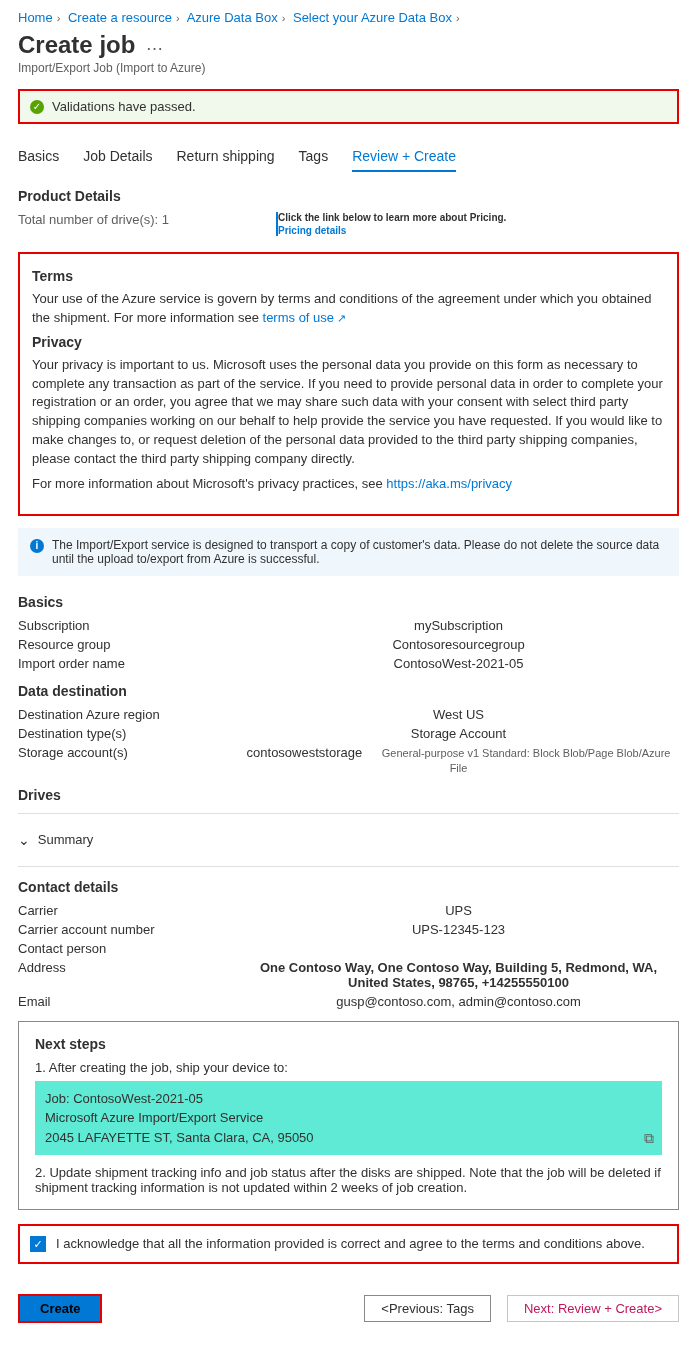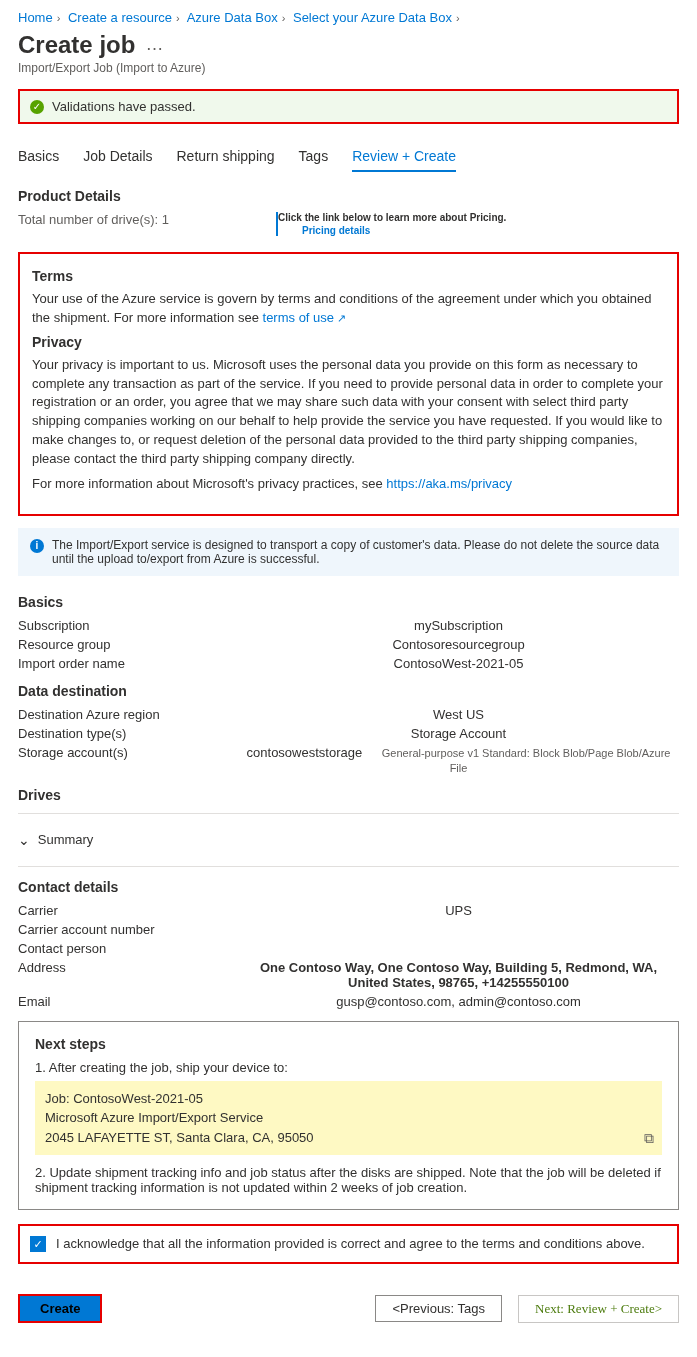--- a/index.html
+++ b/index.html
@@ -35,61 +35,61 @@
   .tab { font-size:14px; padding:4px 0 6px 0; color:#323130; cursor:pointer; }
   .tab.active { color:#0078d4; border-bottom:2px solid #0078d4; font-weight:400; }
   h2.section { font-size:14px; font-weight:600; margin:12px 0 8px 0; }
   .row { display:flex; margin:4px 0; }
   .row .label { width:220px; color:#323130; }
   .row .value { flex:1;text-align:center; }
   .pricing-block { display:flex; margin-bottom:16px; }
   .pricing-left { width:258px; color:#605e5c; }
   .pricing-right { border-left:2px solid #0078d4; padding-left:0; font-size:10px; }
   .pricing-right .bold { font-weight:700; margin-bottom:2px; }
-  .pricing-right .link { color:#0078d4; font-weight:700;margin-left:24px; }
+  .pricing-right .link { color:#0078d4; font-weight:700; }
   .red-box { border:2px solid #e60000; padding:10px 12px 14px 12px; margin-bottom:12px; }
   .red-box p { margin:6px 0; line-height:1.45; font-size:13px; }
   .red-box h3 { margin:4px 0 4px 0; font-size:14px; font-weight:600; }
   .ext-icon::after { content:" ↗"; font-size:11px; }
   .info-box {
     background:#eff6fc; padding:10px 12px; display:flex; gap:8px;
     font-size:12px; color:#323130; margin-bottom:18px;
   }
   .info-icon {
     width:14px; height:14px; border-radius:50%; background:#0078d4;
     color:#fff; font-weight:700; font-size:10px; display:inline-flex;
     align-items:center; justify-content:center; flex-shrink:0; margin-top:1px;
   }
   .small-note { font-size:11px; color:#605e5c; margin-left:16px; }
   .divider { border-top:1px solid #e1dfdd; margin:10px 0; }
   .summary-row { display:flex; align-items:center; gap:8px; padding:8px 0; cursor:pointer; font-size:13px; }
   .chev-down { display:inline-block; transform:rotate(0); font-size:14px; }
   .next-steps { border:1px solid #8a8886; padding:14px 16px; margin-top:12px; }
   .next-steps h4 { margin:0 0 8px 0; font-size:14px; font-weight:600; }
   .code-box {
-    background:#fef9c3; padding:8px 10px; font-size:13px; line-height:1.5;
+    background:#5eead4; padding:8px 10px; font-size:13px; line-height:1.5;
     position:relative; margin:6px 0 10px 0;
   }
   .copy-icon { position:absolute; right:8px; bottom:6px; cursor:pointer; font-size:14px; color:#605e5c; }
   .ack-box { border:2px solid #e60000; padding:10px 10px; margin-top:14px; display:flex; gap:10px; align-items:flex-start; }
   .checkbox {
     width:16px; height:16px; background:#0078d4; display:inline-flex;
     align-items:center; justify-content:center; color:#fff; font-size:11px;
     flex-shrink:0; cursor:pointer;
   }
   .footer-buttons { display:flex; gap:16px; align-items:center; margin-top:30px; }
   .btn {
     padding:5px 16px; font-size:13px; cursor:pointer; border:1px solid #8a8886;
     background:#fff; color:#323130;
   }
   .btn-primary {
     background:#0078d4; color:#000000; border:2px solid #e60000;
     font-weight:600; padding:5px 20px;
   }
-  .btn-disabled { color:#4d7c0f; border-color:#c8c6c4; cursor:default;font-family:Liberation Serif, serif; }
+  .btn-disabled { color:#be185d; border-color:#c8c6c4; cursor:default; }
   .gap { flex:1; }
 </style>
 </head>
 <body>
 
 <div class="breadcrumb">
   <a>Home</a><span class="chev">›</span>
   <a>Create a resource</a><span class="chev">›</span>
   <a>Azure Data Box</a><span class="chev">›</span>
   <a>Select your Azure Data Box</a><span class="chev">›</span>
@@ -181,20 +181,21 @@
 </div>
 <div class="divider"></div>
 
 <h2 class="section">Contact details</h2>
 <div class="row">
     <div class="label">Carrier</div>
     <div class="value">UPS</div>
   </div>
 <div class="row">
     <div class="label">Carrier account number</div>
+    <div class="value">UPS-12345-123</div>
   </div>
 <div class="row">
     <div class="label">Contact person</div>
   </div>
 <div class="row">
     <div class="label">Address</div>
     <div class="value" style="font-weight:600">One Contoso Way, One Contoso Way, Building 5, Redmond, WA, United States, 98765, +14255550100</div>
   </div>
 <div class="row">
     <div class="label">Email</div>

